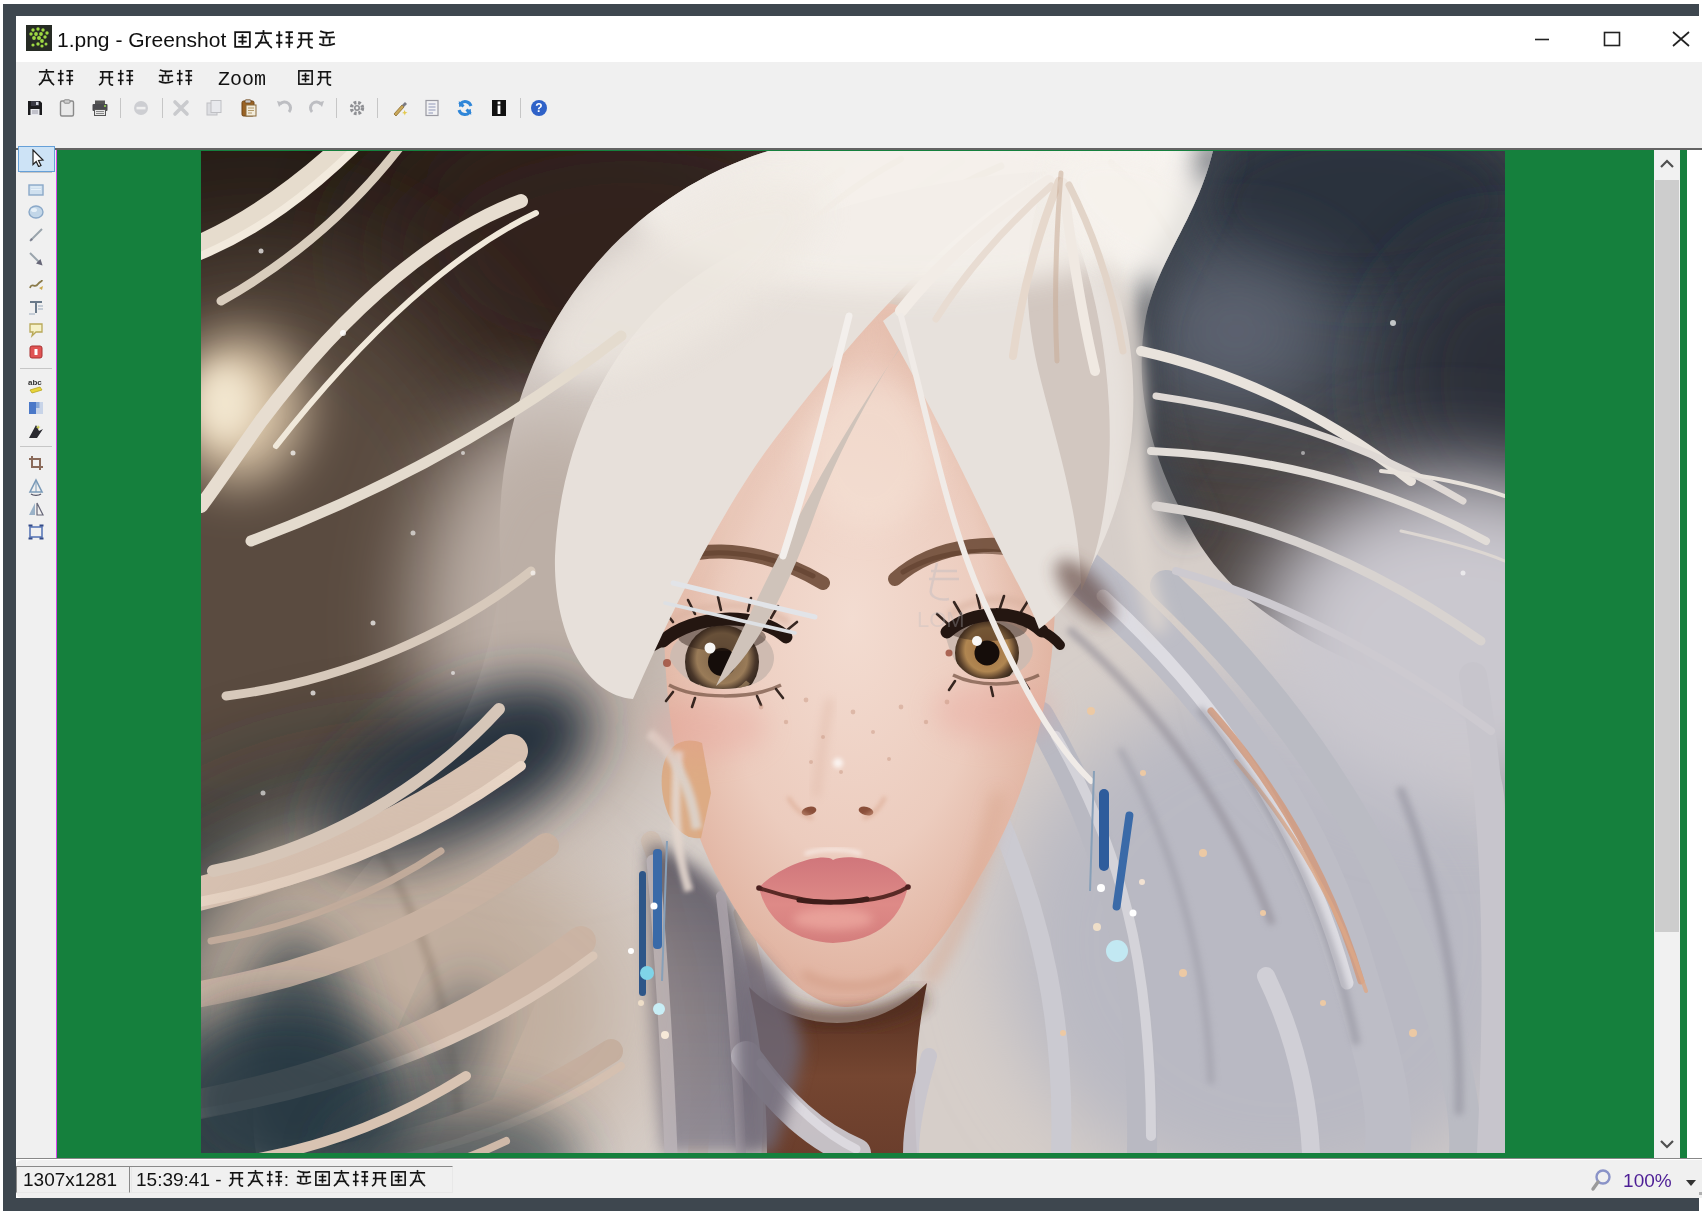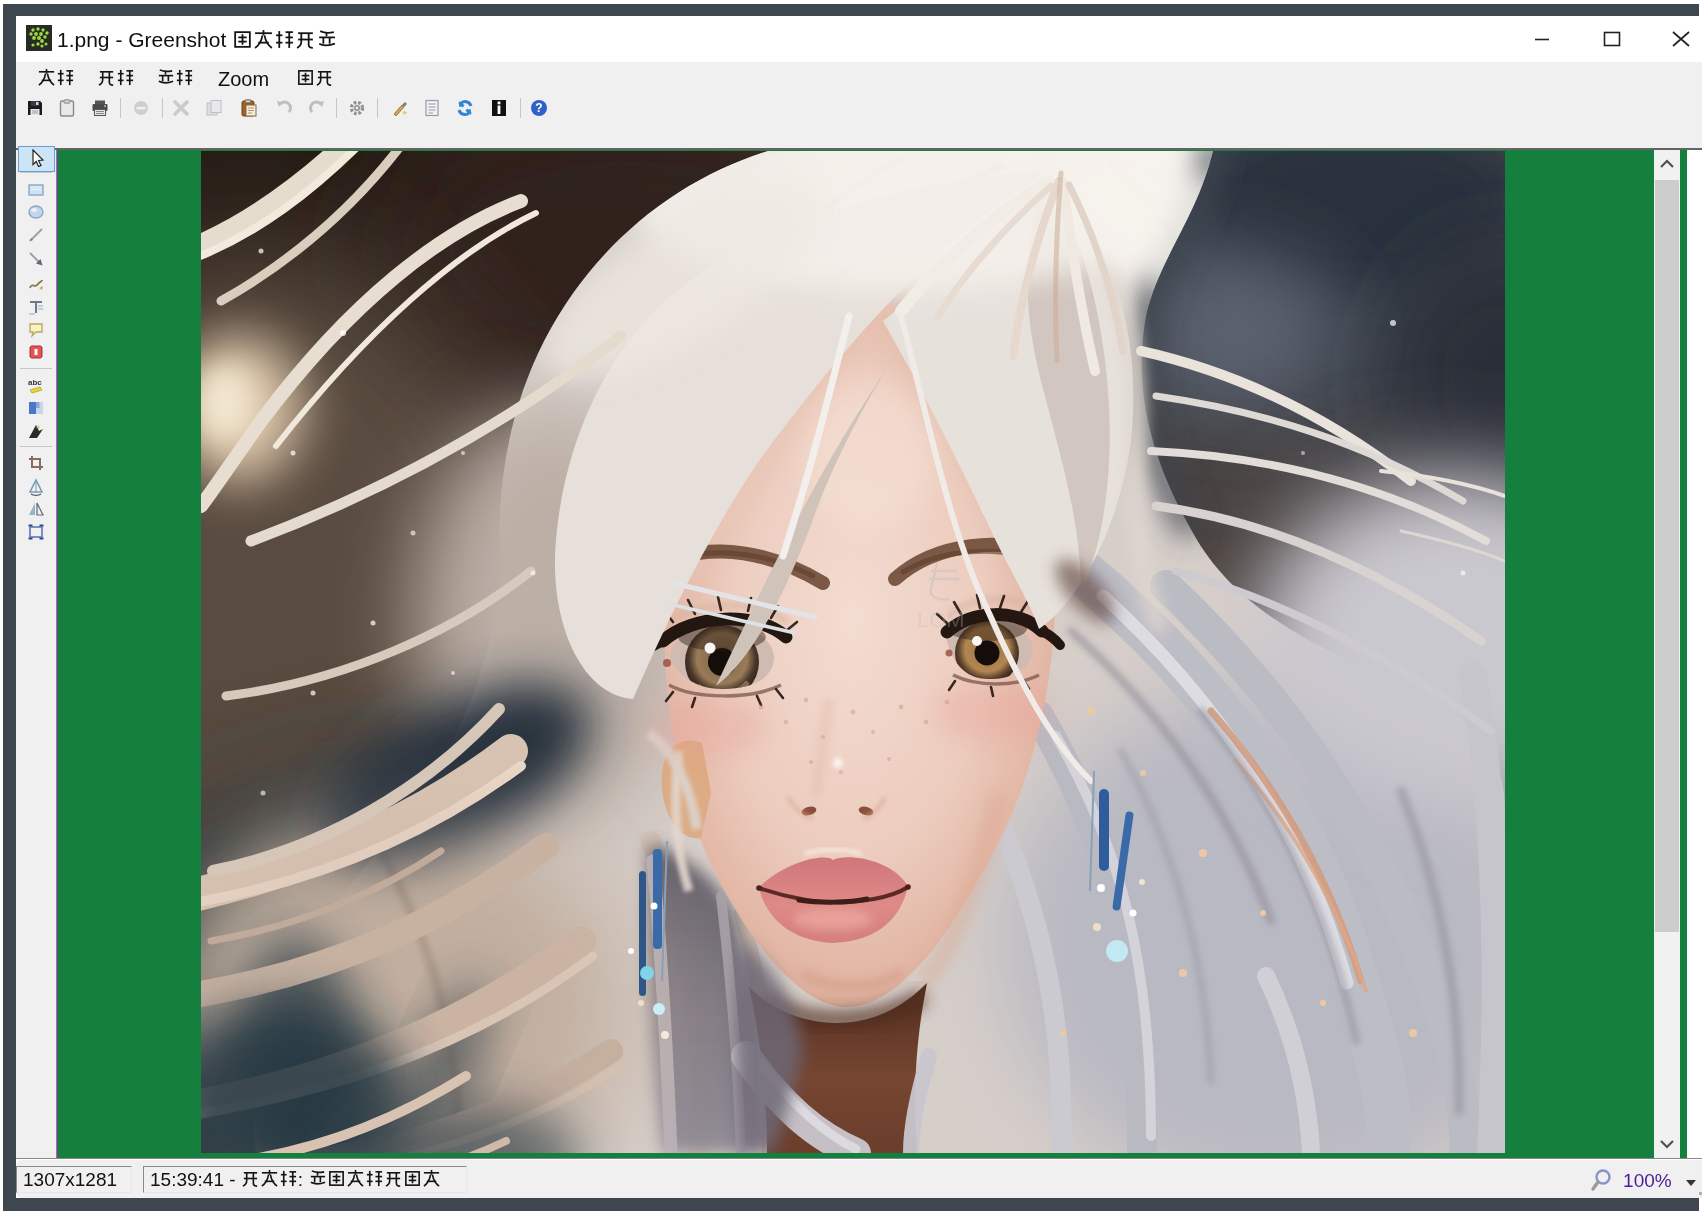--- a/index.html
+++ b/index.html
@@ -2,21 +2,21 @@
 <html><head><meta charset="utf-8"><style>
 html,body{margin:0;padding:0;width:1702px;height:1211px;overflow:hidden;background:#fff;
  font-family:"Liberation Sans",sans-serif;}
 #frame{position:absolute;left:3px;top:4px;width:1696px;height:1207px;background:#3e474f;}
 #win{position:absolute;left:16px;top:16px;width:1671px;height:1182px;background:#fff;padding-left:32px;}
 .abs{position:absolute;}
 #titlebar{left:0;top:0;width:100%;height:46px;background:#fff;}
 #appicon{left:10px;top:9px;width:26px;height:26px;}
 #title{left:41px;top:12px;font-size:21px;color:#101010;white-space:nowrap;}
 #menubar{left:0;top:46px;width:100%;height:33px;background:#f0f0f0;font-size:19px;color:#111;}
-.mi{position:absolute;top:6px;}
+.mi{position:absolute;top:6px;font-family:Liberation Mono, monospace;}
 #toolbar{left:0;top:79px;width:100%;height:53px;background:#f0f0f0;}
 .ti{position:absolute;top:4px;width:18px;height:18px;}
 .tsep{position:absolute;top:3px;width:1px;height:20px;background:#c6c6c6;}
 #tbline{left:0;top:132px;width:100%;height:2px;background:#646464;}
 #leftpanel{left:0;top:134px;width:40px;height:1008px;background:#f0f0f0;border-right:7px solid #d946ef;}
 .lt{position:absolute;left:11px;width:18px;height:18px;}
 .lsep{position:absolute;left:4px;width:32px;height:1px;background:#c6c6c6;}
 #selbox{position:absolute;left:2px;top:-4px;width:35px;height:24px;background:#cde3f6;border:1px solid #66a0d8;}
 #canvas{left:41px;top:134px;width:1630px;height:1008px;background:#15803d;}
 #portraitwrap{position:absolute;left:144px;top:1px;width:1304px;height:1002px;}
@@ -656,21 +656,21 @@
         </svg>
      <div id="vthumb"></div>
      <svg style="position:absolute;left:6px;top:989px" width="14" height="10">
           <path d="M 1 2 L 7 8 L 13 2" fill="none" stroke="#505050" stroke-width="2.2"></path>
         </svg>
    </div>
  </div>
  <div class="abs" id="sbline" style="top:1142px;left:0;width:100%;height:1px;background:#888"></div>
  <div class="abs" id="statusbar">
    <div class="sbox" style="left:0px;width:108px;padding-left:6px">1307x1281</div>
-   <div class="sbox" style="left:127px;width:316px;padding-left:6px">15:39:41 - <svg class="ck" width="19" height="19">
+   <div class="sbox" style="left:113px;width:316px;padding-left:6px">15:39:41 - <svg class="ck" width="19" height="19">
           <use href="#g4"></use>
         </svg><svg class="ck" width="19" height="19">
           <use href="#g1"></use>
         </svg><svg class="ck" width="19" height="19">
           <use href="#g2"></use>
         </svg>: <svg class="ck" width="19" height="19">
           <use href="#g5"></use>
         </svg><svg class="ck" width="19" height="19">
           <use href="#g3"></use>
         </svg><svg class="ck" width="19" height="19">

